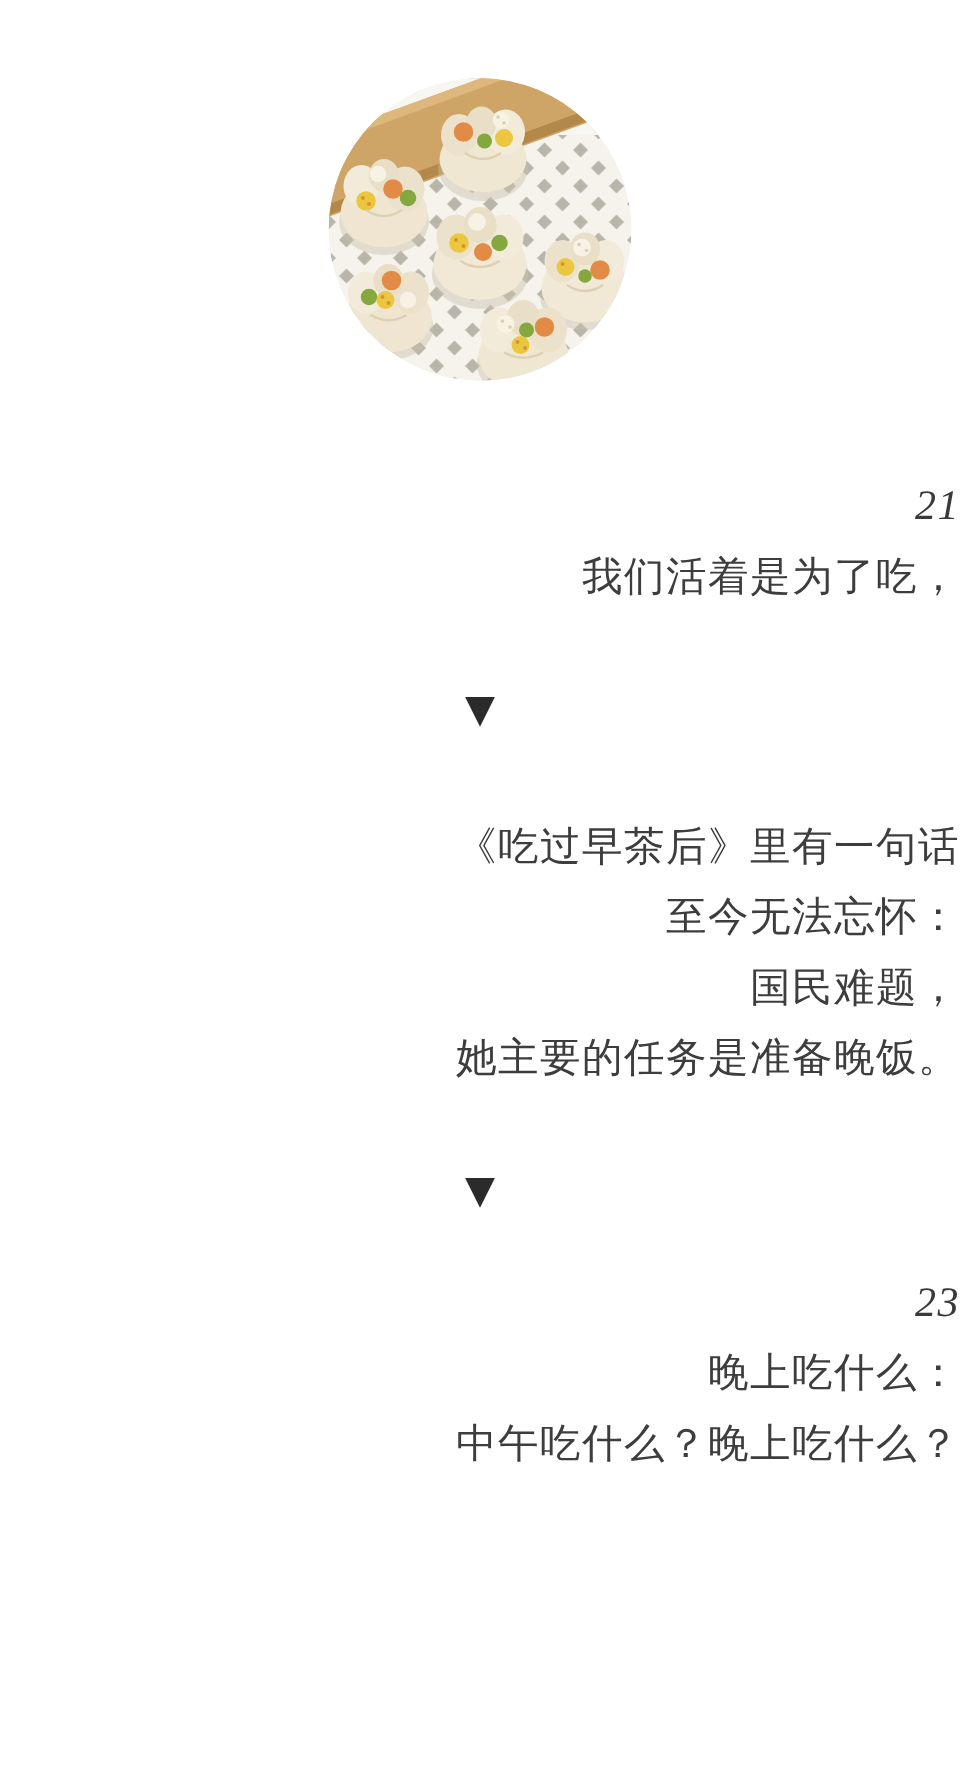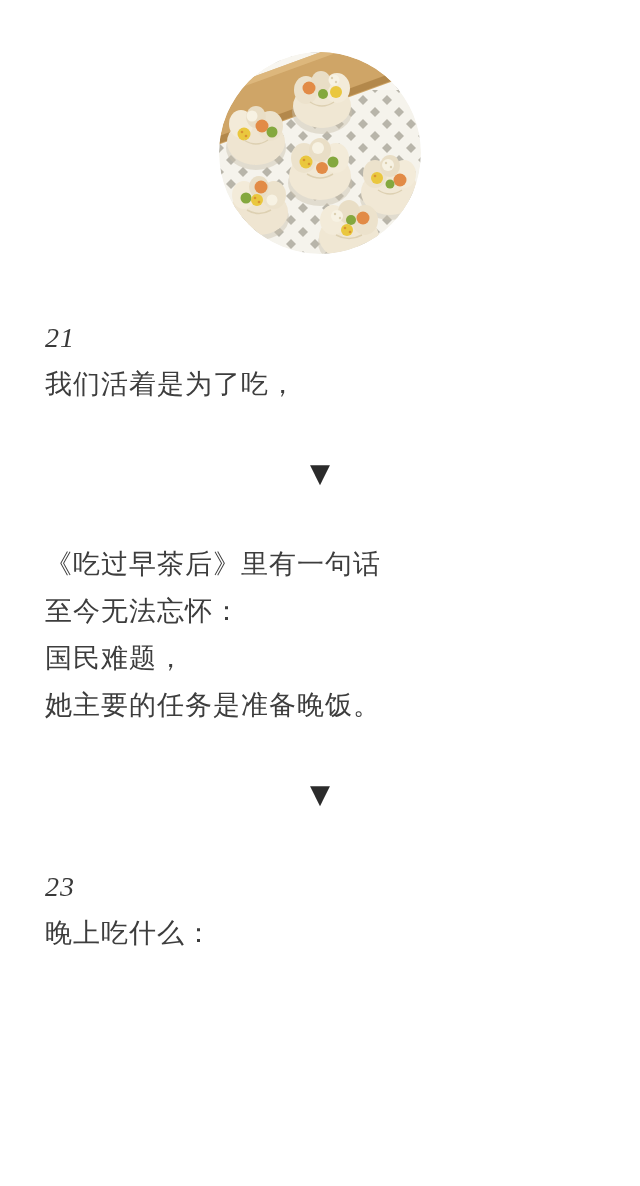--- a/index.html
+++ b/index.html
@@ -18,27 +18,27 @@
   }
   .photo-wrap {
     width: 202px;
     height: 202px;
     margin: 52px auto 0 auto;
     border-radius: 50%;
     overflow: hidden;
   }
   .photo-wrap svg { display: block; }
   .section {
-    text-align: left;
+    text-align: right;
     color: #3d3d3d;
     padding-left: 45px;
   }
   .section-21 { margin-top: 60px; }
   .section-22 { margin-top: 45px; }
-  .section-23 { margin-top: 46px; }
+  .section-23 { margin-top: 28px; }
   .section-number {
     height: 47px;
     line-height: 47px;
     font-size: 28px;
     font-style: italic;
     color: #3a3a3a;
     letter-spacing: 1px;
   }
   .quote-line {
     height: 47px;
@@ -206,15 +206,16 @@
     <div class="quote-line">她主要的任务是准备晚饭。</div>
   </div>
 
   <div class="divider">
     <span class="triangle-down">▼</span>
   </div>
 
   <div class="section section-23">
     <div class="section-number">23</div>
     <div class="quote-line">晚上吃什么：</div>
+    <div class="quote-line">中午吃什么？晚上吃什么？</div>
   </div>
 
 </div>
 
 </body></html>

